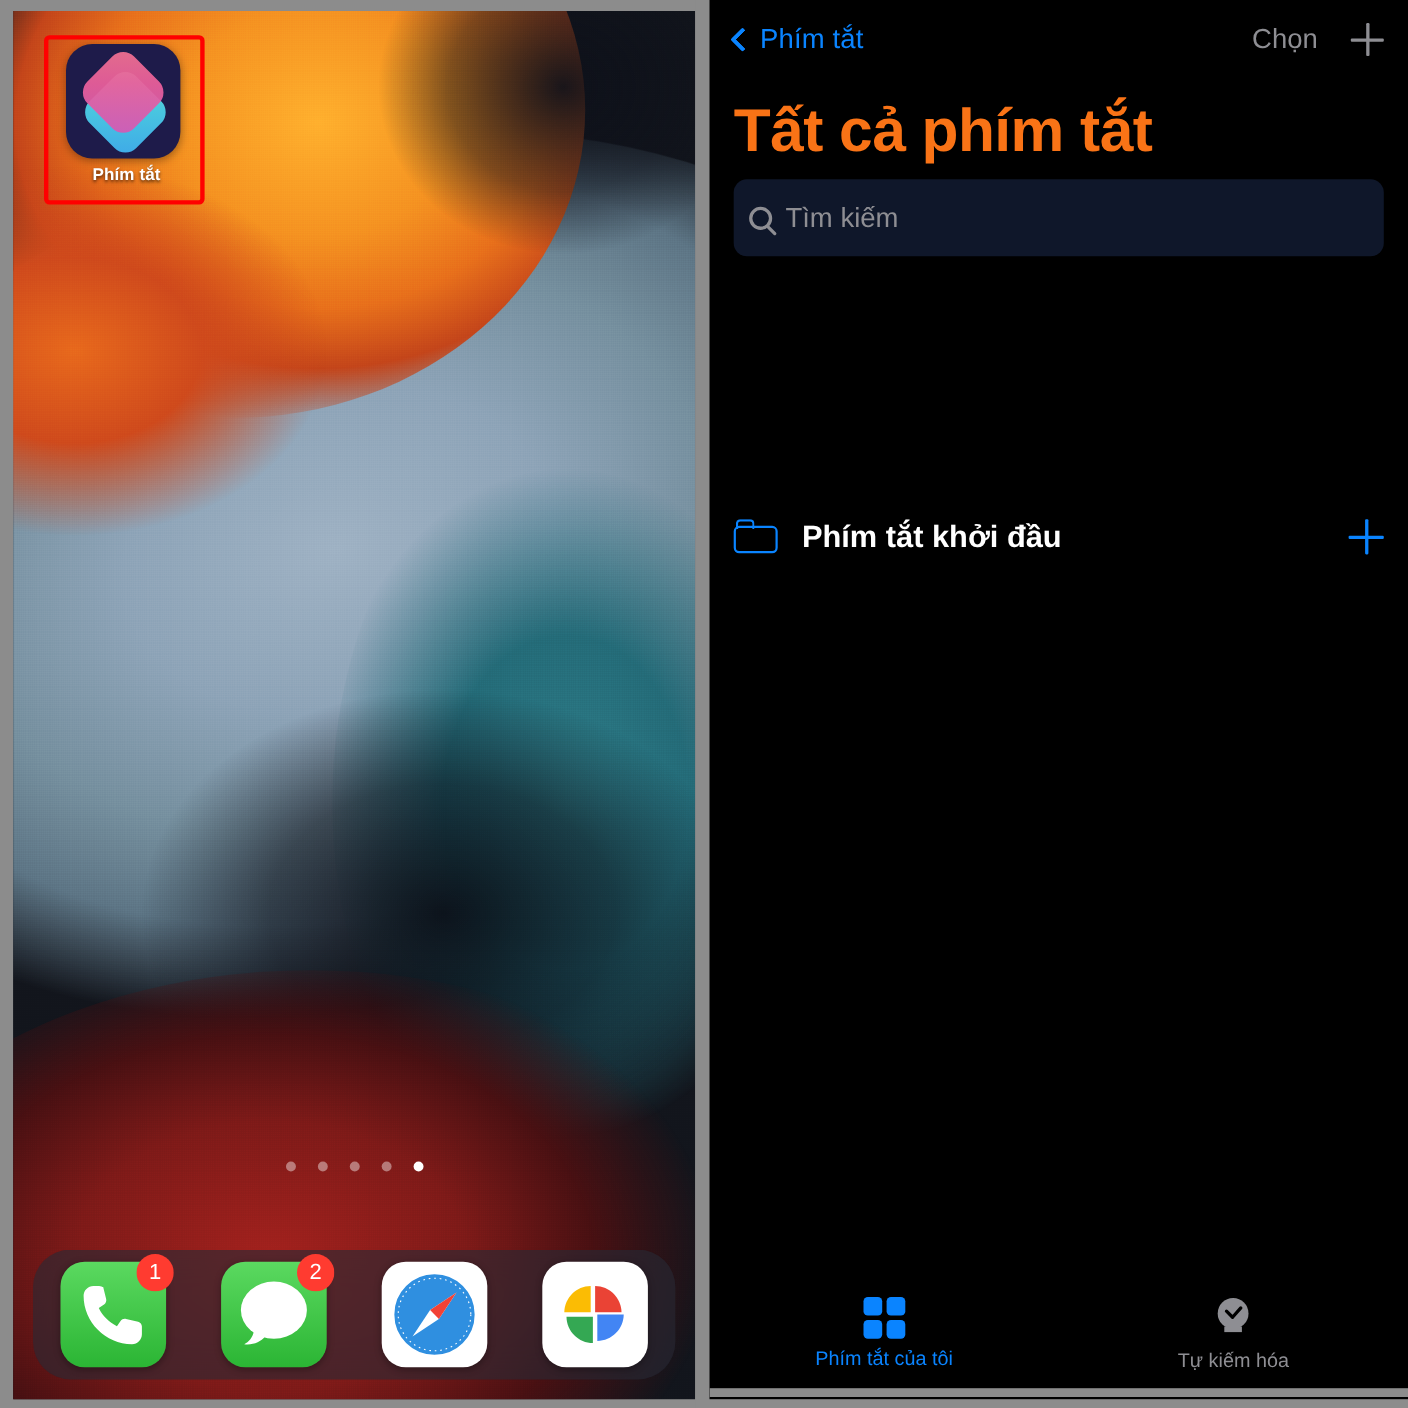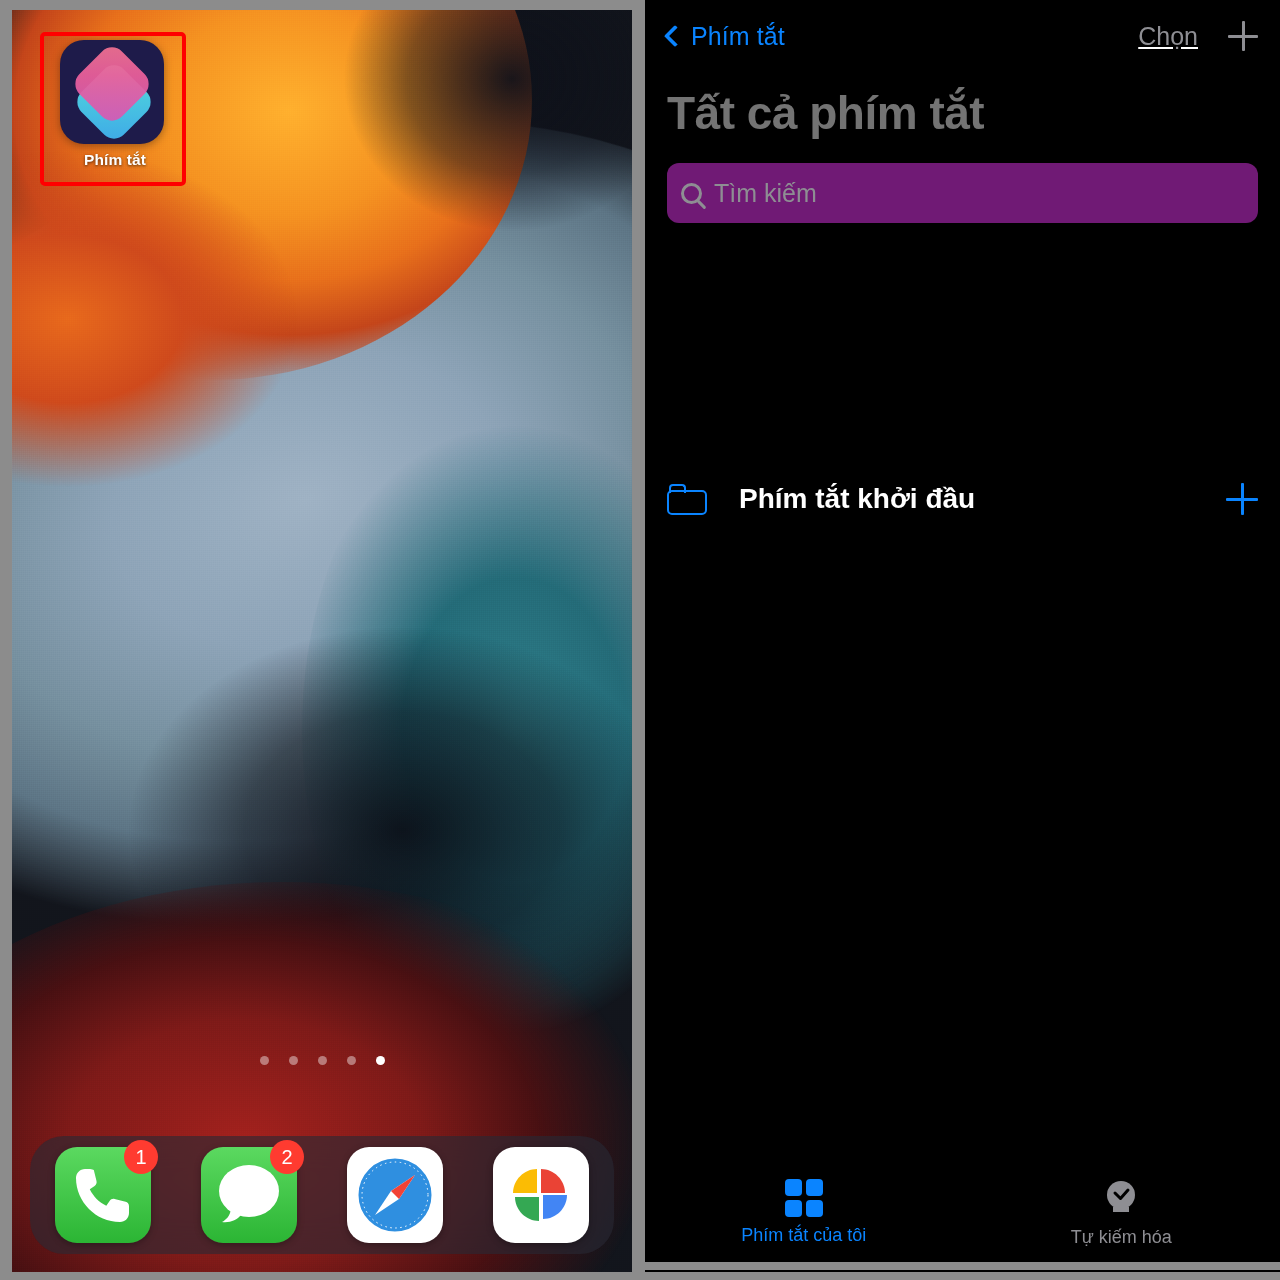--- a/index.html
+++ b/index.html
@@ -107,47 +107,47 @@
     background:#000; overflow:hidden; color:#fff;
   }
   .navbar {
     position:absolute; left:0; right:0; top:0; height:72px;
     display:flex; align-items:center; padding:0 22px;
   }
   .back { display:flex; align-items:center; gap:6px; color:#0a84ff; cursor:pointer; }
   .chev { width:16px; height:16px; border-left:4px solid #0a84ff; border-bottom:4px solid #0a84ff;
           transform:rotate(45deg); border-radius:2px; margin-right:2px; }
   .back-label { font-size:25px; letter-spacing:.1px; }
-  .nav-right { margin-left:auto; display:flex; align-items:center; gap:30px;text-decoration:underline; }
+  .nav-right { margin-left:auto; display:flex; align-items:center; gap:30px; }
   .chon { font-size:25px; color:#8e8e93; }
   .plus-nav { position:relative; width:30px; height:30px; }
   .plus-nav::before, .plus-nav::after {
     content:""; position:absolute; background:#8e8e93; border-radius:1px;
   }
   .plus-nav::before { left:0; top:13.5px; width:30px; height:3px; }
   .plus-nav::after  { top:0; left:13.5px; height:30px; width:3px; }
 
   .bigtitle {
-    position:absolute; left:22px; top:86px; font-size:46px; font-weight:700;
-    letter-spacing:-.5px; color:#737373;
+    position:absolute; left:22px; top:86px; font-size:55px; font-weight:700;
+    letter-spacing:-.5px; color:#f97316;
   }
 
   .searchbar {
-    position:absolute; left:22px; top:163px; width:591px; height:60px;
-    background:#701a75; border-radius:12px; display:flex; align-items:center; padding:0 14px; gap:12px;
+    position:absolute; left:22px; top:163px; width:591px; height:70px;
+    background:#0f172a; border-radius:12px; display:flex; align-items:center; padding:0 14px; gap:12px;
   }
   .mag { width:21px; height:21px; border:3px solid #8e8e93; border-radius:50%; position:relative; flex:none; }
   .mag::after { content:""; position:absolute; right:-8px; bottom:-5px; width:11px; height:3px;
                 background:#8e8e93; transform:rotate(45deg); border-radius:2px; }
   .search-ph { color:#8e8e93; font-size:25px; }
 
   
   .folder-row {
     position:absolute; left:22px; top:472px; width:591px; height:54px;
-    display:flex; align-items:center; gap:32px;
+    display:flex; gap:22px;
   }
   .folder-ico { width:40px; height:31px; position:relative; flex:none; }
   .folder-ico .fb { position:absolute; left:0; bottom:0; width:40px; height:25px;
                     border:2.5px solid #0a84ff; border-radius:5px; }
   .folder-ico .ft { position:absolute; left:2px; top:0; width:17px; height:9px;
                     border:2.5px solid #0a84ff; border-bottom:none; border-radius:4px 4px 0 0; }
   .folder-name { font-size:28px; font-weight:600; }
   .plus-folder { margin-left:auto; position:relative; width:32px; height:32px; }
   .plus-folder::before, .plus-folder::after { content:""; position:absolute; background:#0a84ff; border-radius:1px; }
   .plus-folder::before { left:0; top:14.5px; width:32px; height:3px; }

